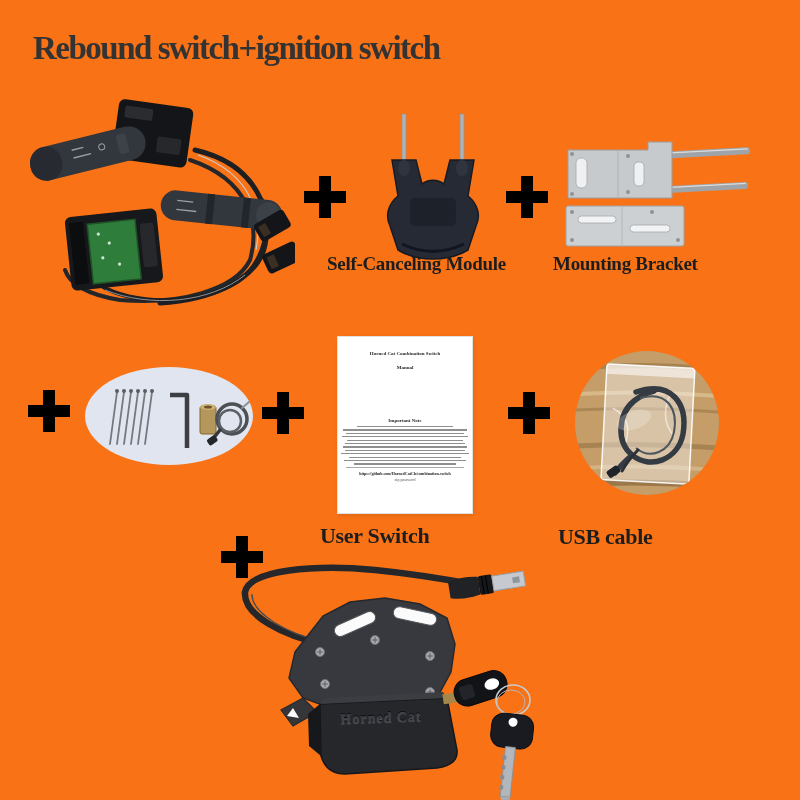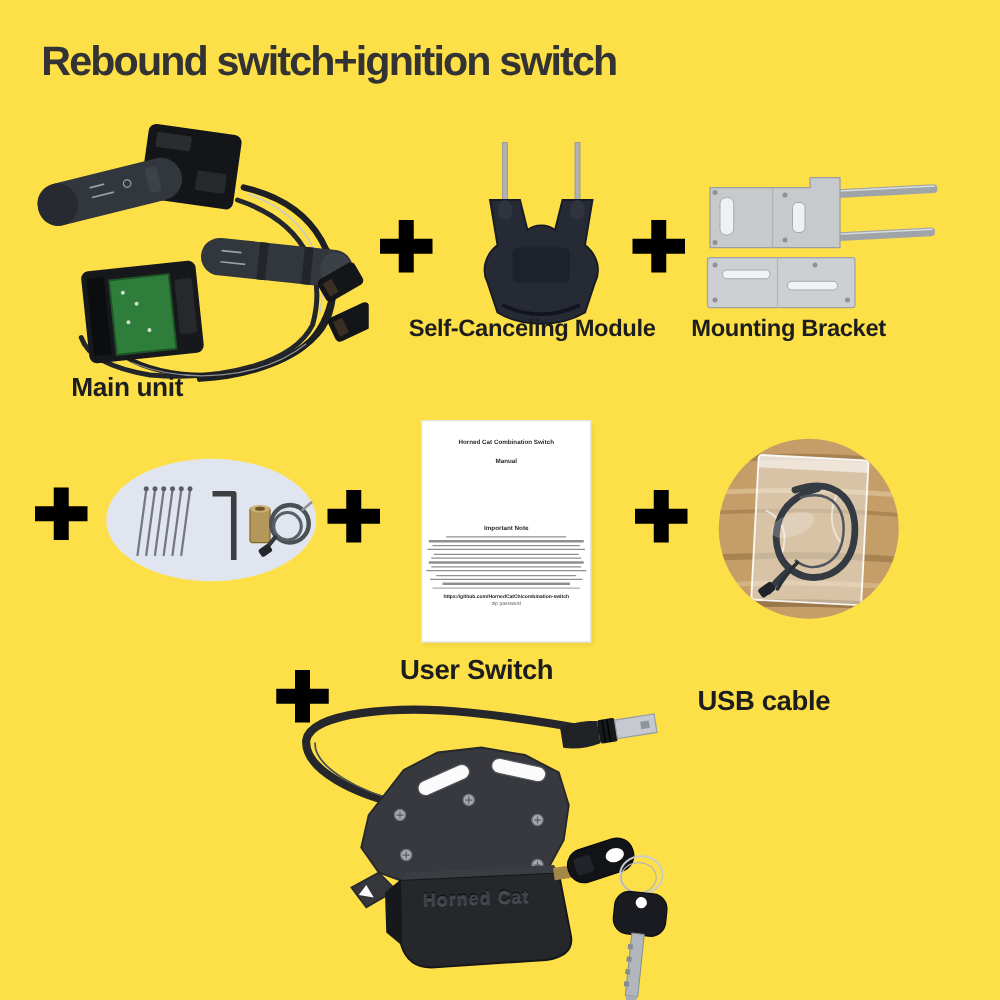--- a/index.html
+++ b/index.html
@@ -1,26 +1,26 @@
 <!DOCTYPE html>
 <html><head>
 <meta charset="utf-8">
 <style>
   html,body{margin:0;padding:0;background:#ffffff;}
-  .canvas{position:relative;width:800px;height:800px;background:#fde047;overflow:hidden;
-          font-family:Liberation Sans, sans-serif;color:#1d1d1d;}
+  .canvas{position:relative;width:800px;height:800px;background:#f97316;overflow:hidden;
+          font-family:Liberation Serif, serif;color:#1d1d1d;}
   .title{position:absolute;left:33px;top:30px;margin:0;font-size:33px;font-weight:bold;
          color:#333;letter-spacing:-1.5px;white-space:nowrap;}
   .label{position:absolute;text-align:left;font-weight:bold;color:#1d1d1d;letter-spacing:-0.3px;}
   #lbl-main{left:57px;top:299px;width:200px;font-size:21px;}
   #lbl-module{left:327px;top:253px;width:215px;font-size:19px;}
   #lbl-bracket{left:553px;top:253px;width:195px;font-size:19px;}
   #lbl-accessory{left:69px;top:493px;width:180px;font-size:21px;}
   #lbl-manual{left:320px;top:523px;width:165px;font-size:22px;}
-  #lbl-usb{left:558px;top:524px;width:170px;font-size:22px;margin-top:24px;}
+  #lbl-usb{left:558px;top:524px;width:170px;font-size:22px;}
   #lbl-ignition{left:225px;top:740px;width:320px;font-size:37px;letter-spacing:-1px;}
   .plus{position:absolute;width:42px;height:42px;}
   .plus i{position:absolute;display:block;background:#000;}
   .plus .h{left:0;top:15px;width:42px;height:12px;}
   .plus .v{left:15px;top:0;width:12px;height:42px;}
   .art{position:absolute;}
   
   .manual{position:absolute;left:337px;top:336px;width:136px;height:178px;background:#fff;
           border:1px solid #e2e2e2;box-shadow:1px 2px 4px rgba(0,0,0,0.10);box-sizing:border-box;}
   .m-title{margin:14px 4px 0;font-size:5px;font-weight:bold;text-align:center;color:#2a2a2a;}
@@ -113,21 +113,20 @@
 
     <g transform="rotate(-30 262 132)">
       <rect x="246" y="121" width="34" height="20" rx="4" fill="#141518"></rect>
       <rect x="250" y="125" width="8" height="12" fill="#3a2f23"></rect>
     </g>
     <g transform="rotate(-25 272 163)">
       <rect x="254" y="152" width="36" height="21" rx="4" fill="#141518"></rect>
       <rect x="258" y="156" width="8" height="13" fill="#3a2f23"></rect>
     </g>
   </svg>
-  <div class="label" id="lbl-main">Main unit</div>
 
   <svg class="art" style="left:368px;top:112px;" width="130" height="150" viewBox="0 0 130 150">
     <rect x="34" y="2" width="4" height="54" fill="#aeb2b6" stroke="#8d9195" stroke-width="0.6"></rect>
     <rect x="92" y="2" width="4" height="54" fill="#aeb2b6" stroke="#8d9195" stroke-width="0.6"></rect>
     <path d="M24,48 L48,48 L54,72 C60,67 70,67 76,72 L82,48 L106,48 L100,84 C110,92 113,104 108,114 L100,138
              C80,150 50,150 30,138 L22,114 C17,104 20,92 30,84 Z" fill="#262a34" stroke="#181b23" stroke-width="1.5"></path>
     <rect x="42" y="86" width="46" height="28" rx="5" fill="#1d2129"></rect>
     <path d="M34,132 C55,142 75,142 96,132" fill="none" stroke="#121520" stroke-width="3"></path>
     <ellipse cx="36" cy="56" rx="6" ry="8" fill="#30343f"></ellipse>
     <ellipse cx="94" cy="56" rx="6" ry="8" fill="#30343f"></ellipse>

